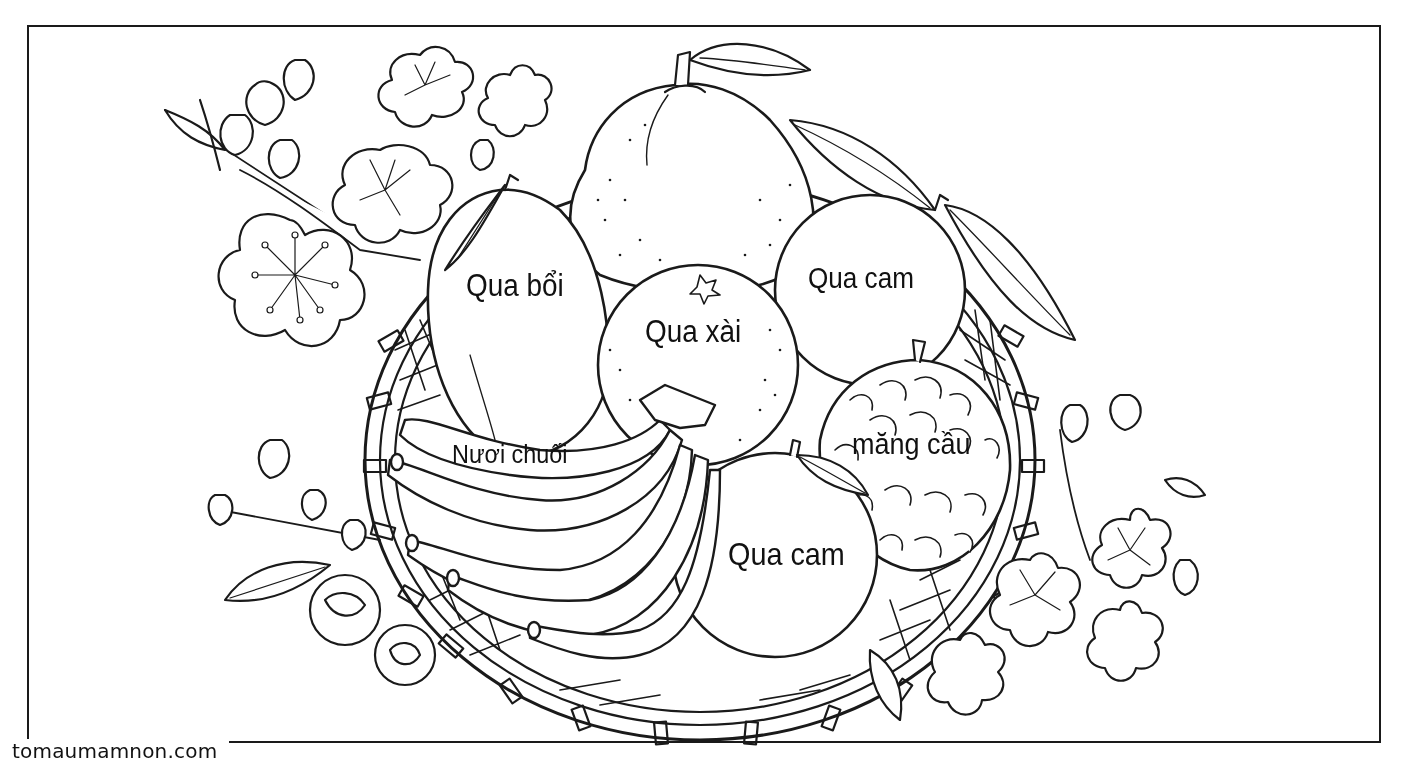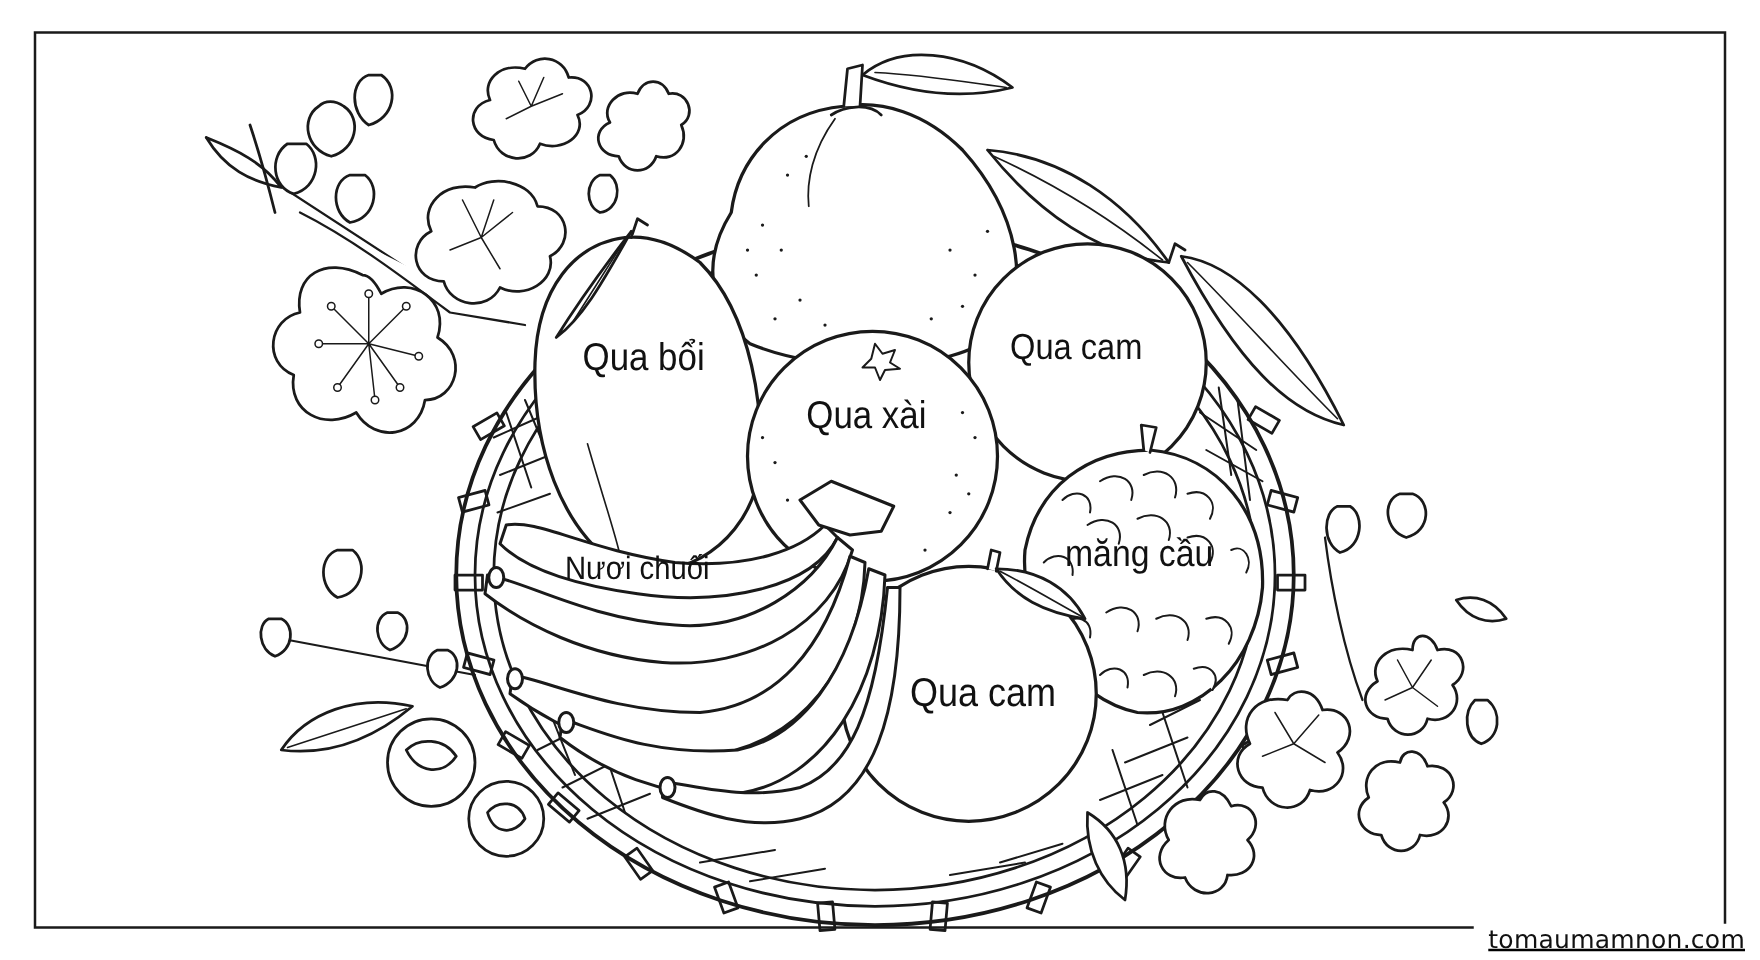--- a/index.html
+++ b/index.html
@@ -1,20 +1,20 @@
 <!DOCTYPE html>
 <html><head>
 <meta charset="utf-8">
 <style>
   html, body { margin: 0; padding: 0; background: #ffffff; }
   body { width: 1408px; height: 768px; position: relative; overflow: hidden; font-family: "Liberation Sans", "DejaVu Sans", sans-serif; }
   .frame { position: absolute; left: 27px; top: 25px; width: 1354px; height: 718px; border: 2px solid #1a1a1a; box-sizing: border-box; background: #fff; }
   .art { position: absolute; left: 0; top: 0; width: 1408px; height: 768px; }
   .label { position: absolute; font-family: "Liberation Sans", "DejaVu Sans", sans-serif; font-weight: 400; color: #111; white-space: nowrap; transform: scaleX(0.9); transform-origin: left center; }
-  .footer { position: absolute; left: 0; width: 1408px; top: 734px; height: 34px; display: flex; justify-content: flex-end; align-items: center; text-decoration: underline; }
+  .footer { position: absolute; left: 0; width: 1408px; top: 734px; height: 34px; display: flex; justify-content: flex-start; align-items: center; }
   .footer-text { background: #fff; padding: 0 12px; font-family: "DejaVu Sans", sans-serif; font-size: 20px; color: #111; letter-spacing: 0.2px; }
 </style>
 </head>
 <body>
 
 <div class="frame"></div>
 
 <svg class="art" viewBox="0 0 1408 768" xmlns="http://www.w3.org/2000/svg" fill="none" stroke="#1a1a1a" stroke-width="2.2" stroke-linecap="round" stroke-linejoin="round">
 
   <g>

